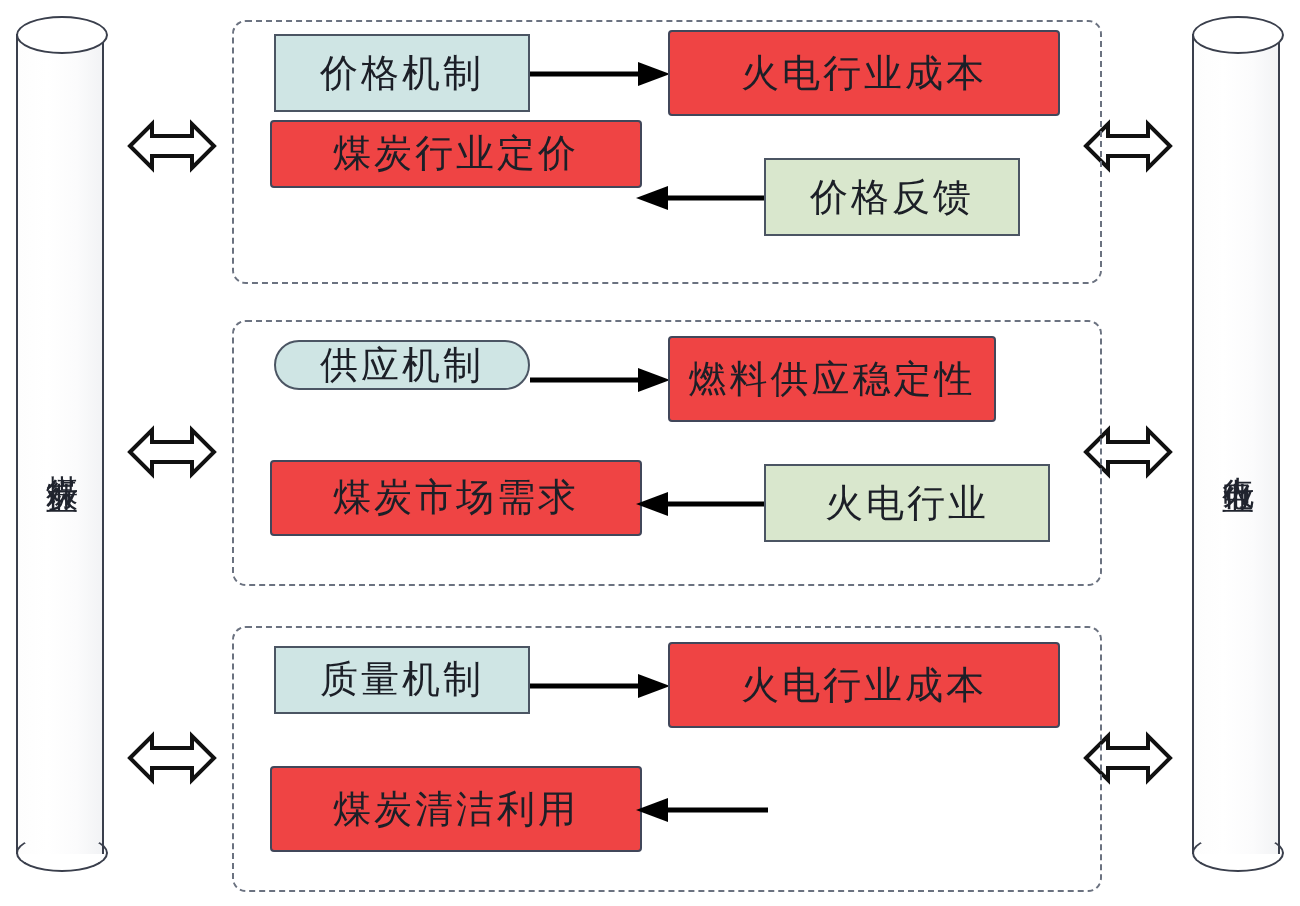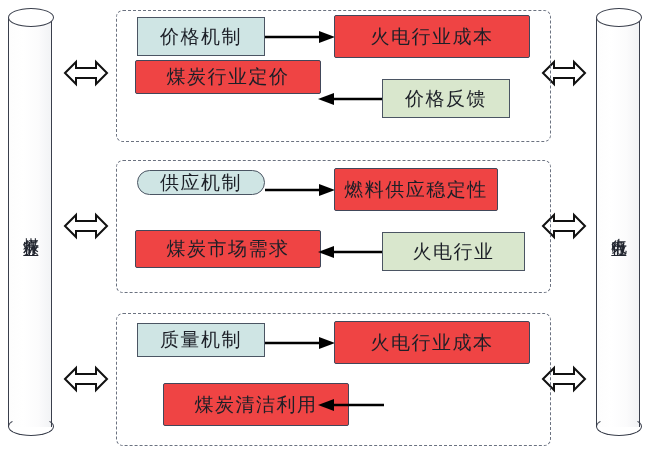--- a/index.html
+++ b/index.html
@@ -254,21 +254,21 @@
     <svg width="70" height="14" viewBox="0 0 70 14">
       <line x1="0" y1="7" x2="57" y2="7" stroke="#000000" stroke-width="2.6"></line>
       <polygon points="70,7 54,1 54,13" fill="#000000"></polygon>
     </svg>
   </div>
 
   <div class="node plain" style="left:334px; top:321px; width:196px; height:43px;">
     <span>火电行业成本</span>
   </div>
 
-  <div class="node plain" style="left:135px; top:383px; width:186px; height:43px;margin-left:28px;">
+  <div class="node plain" style="left:135px; top:383px; width:186px; height:43px;">
     <span>煤炭清洁利用</span>
   </div>
 
   <div class="conn" style="left:318px; top:398px; width:66px;">
     <svg width="66" height="14" viewBox="0 0 66 14">
       <line x1="13" y1="7" x2="66" y2="7" stroke="#000000" stroke-width="2.6"></line>
       <polygon points="0,7 16,1 16,13" fill="#000000"></polygon>
     </svg>
   </div>
 

